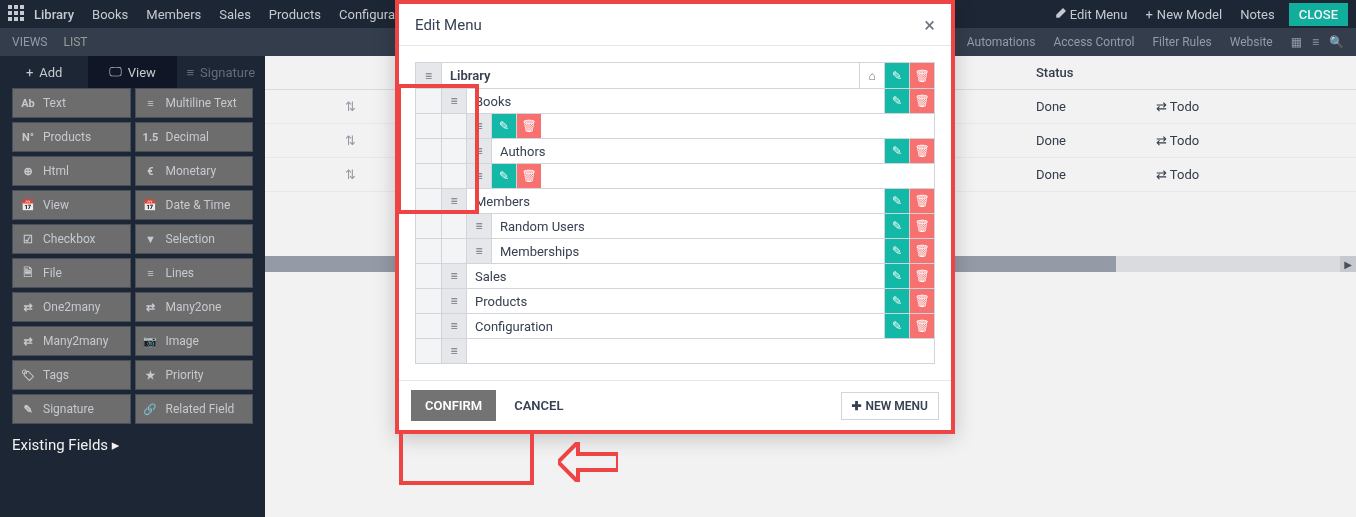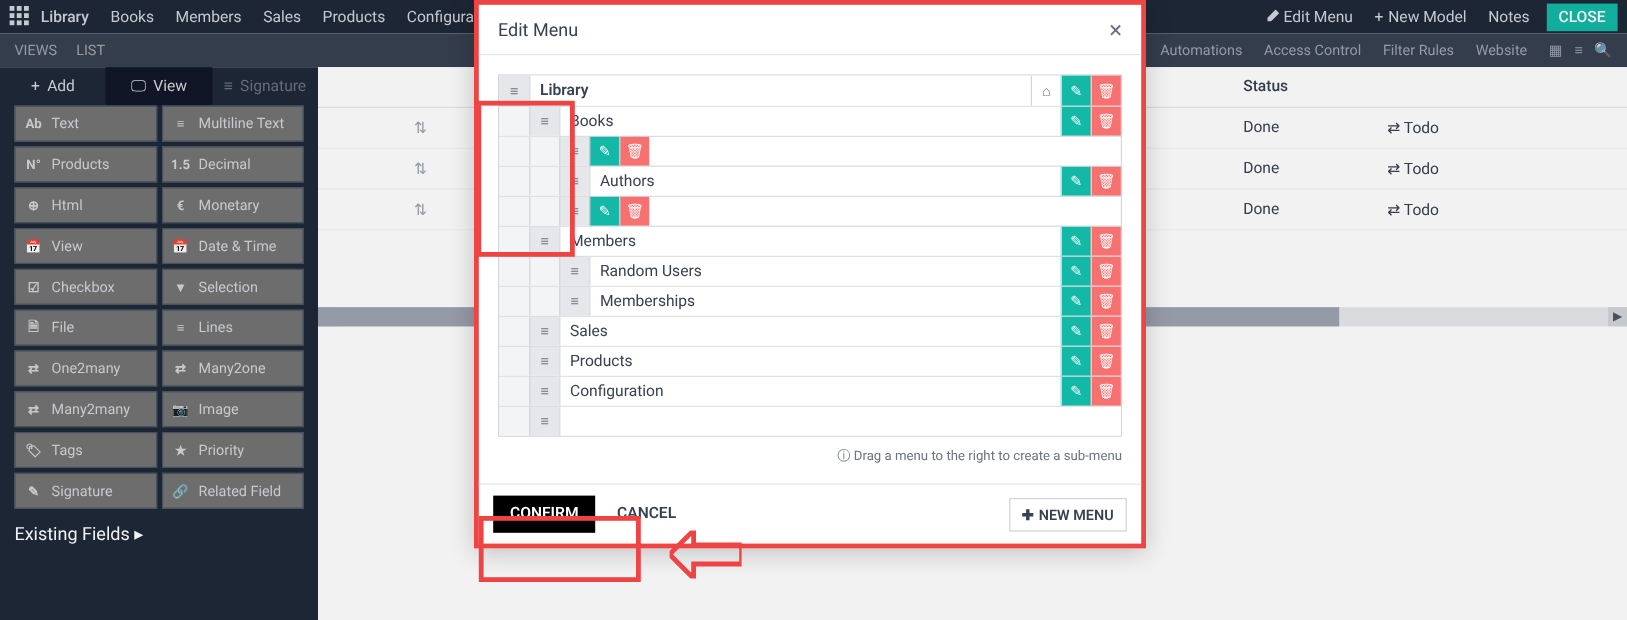--- a/index.html
+++ b/index.html
@@ -58,21 +58,21 @@
 .tree-cell:first-child{border-left:none}
 .indent{width:25px;background:#f3f4f6}
 .handle{width:25px;background:#e5e7eb;justify-content:center;color:#6b7280;cursor:grab;font-size:12px}
 .label{flex:1;padding:0 8px;font-size:13px;color:#374151;background:#fff}
 .label.bold{font-weight:600}
 .home-c{width:25px;background:#fff;justify-content:center;color:#6b7280;font-size:12px}
 .edit-c{width:25px;background:#14b8a6;color:#fff;justify-content:center;cursor:pointer;font-size:12px}
 .del-c{width:25px;background:#f87171;color:#fff;justify-content:center;cursor:pointer;font-size:12px}
 .hint{text-align:right;font-size:11px;color:#6b7280;margin-top:8px}
 .modal-foot{height:50px;display:flex;align-items:center;padding:0 12px;border-top:1px solid #e5e7eb}
-.confirm{background:#000000;color:#fff;padding:8px 14px;font-size:13px;font-weight:600;cursor:pointer;border:none}
+.confirm{background:#737373;color:#fff;padding:8px 14px;font-size:13px;font-weight:600;cursor:pointer;border:none}
 .cancel{background:#fff;color:#374151;padding:8px 14px;font-size:13px;font-weight:600;cursor:pointer;border:none;margin-left:4px}
 .newmenu{margin-left:auto;background:#fff;border:1px solid #d1d5db;padding:6px 10px;font-size:12px;font-weight:600;color:#374151;cursor:pointer;display:flex;align-items:center;gap:4px}
 .hlbox{position:absolute;border:4px solid #ef4444;pointer-events:none}
 .hl-tree{left:397px;top:84px;width:82px;height:130px}
 .hl-foot{left:399px;top:430px;width:135px;height:55px}
 .arrow-annot{position:absolute;left:558px;top:442px;pointer-events:none}
 .arrow-annot svg{display:block}
 .ico-svg{width:12px;height:12px;fill:currentColor}
 </style>
 </head>
@@ -365,21 +365,20 @@
           <div class="tree-cell label">Configuration</div>
           <div class="tree-cell edit-c">✎</div>
           <div class="tree-cell del-c">🗑</div>
         </div>
         <div class="tree-row">
           <div class="tree-cell indent"></div>
           <div class="tree-cell handle">≡</div>
           <div class="tree-cell label"></div>
         </div>
       </div>
-    <div class="hint"><span>ⓘ</span> <span>Drag a menu to the right to create a sub-menu</span></div>
   </div>
   <div class="modal-foot">
     <button class="confirm">CONFIRM</button>
     <button class="cancel">CANCEL</button>
     <button class="newmenu">
         <span>✚</span>
         <span>NEW MENU</span>
       </button>
   </div>
 </div>

